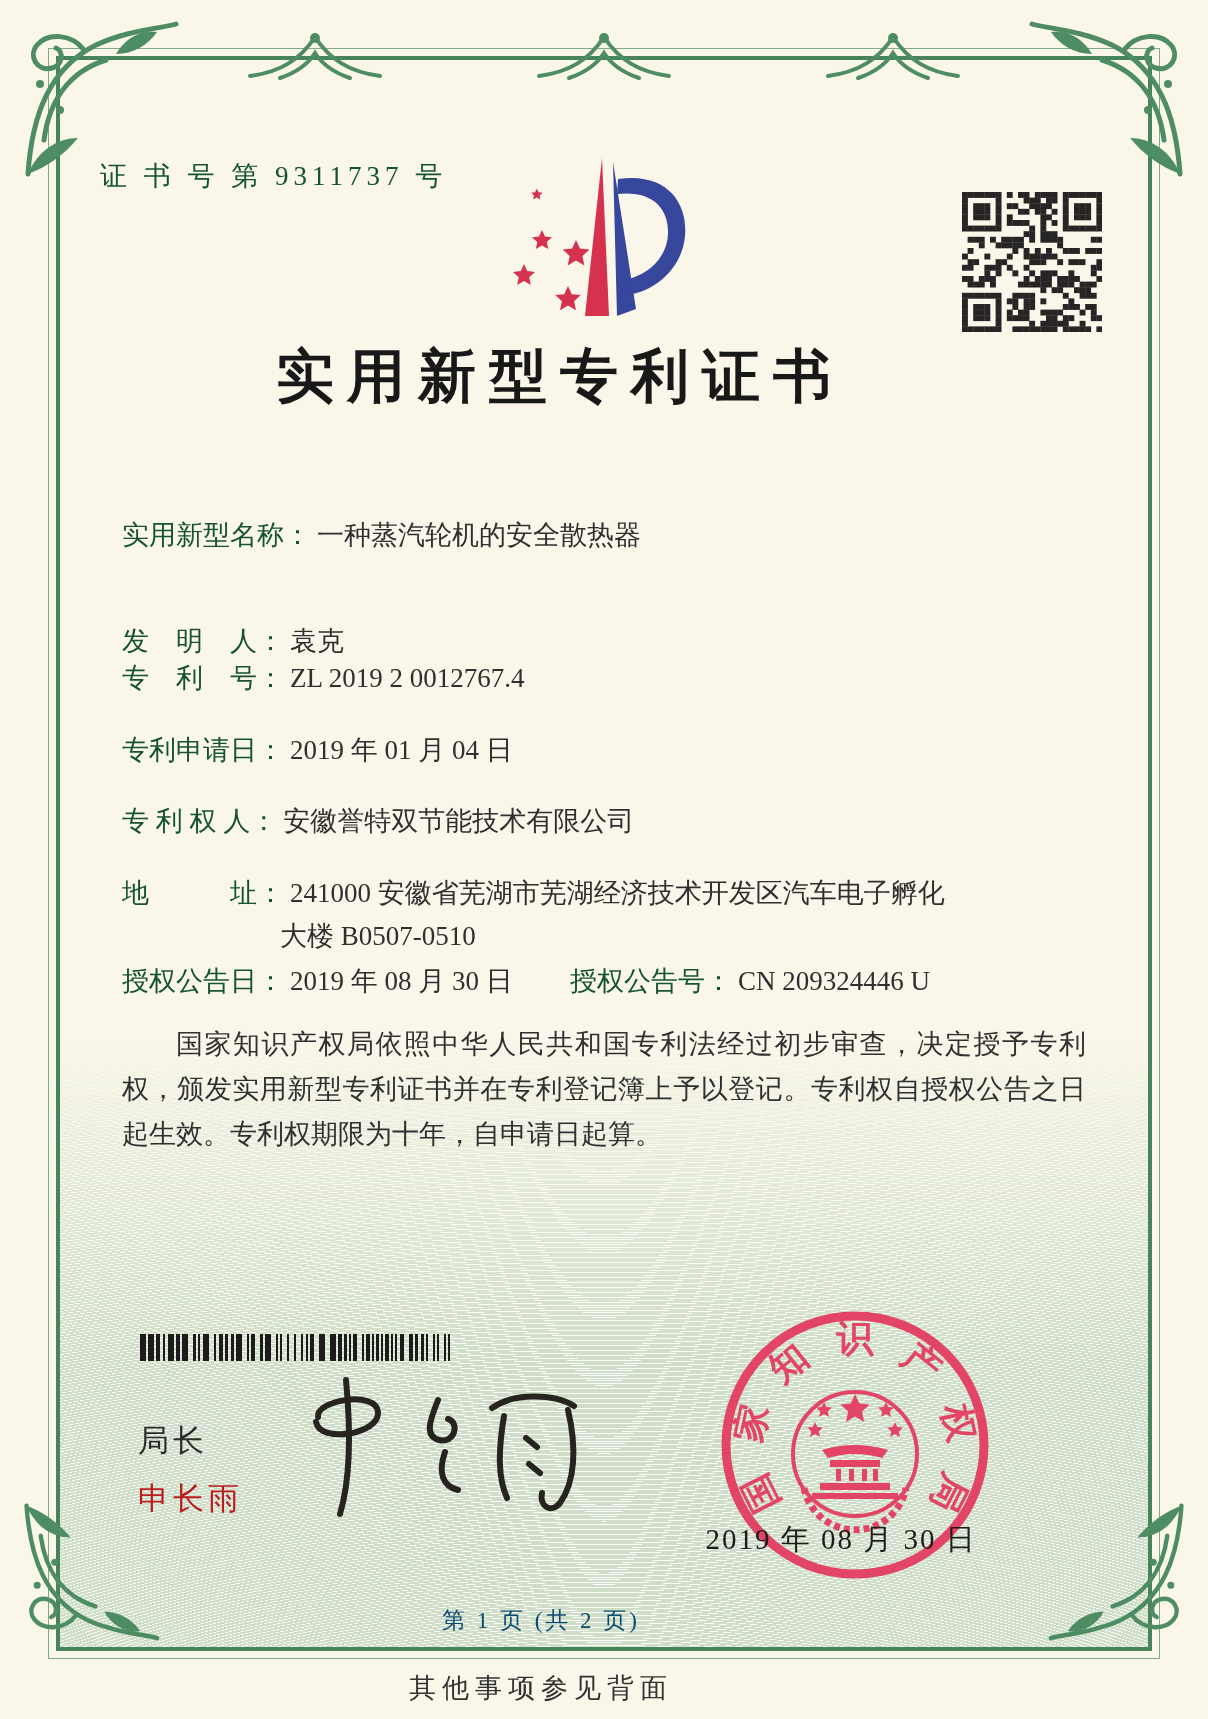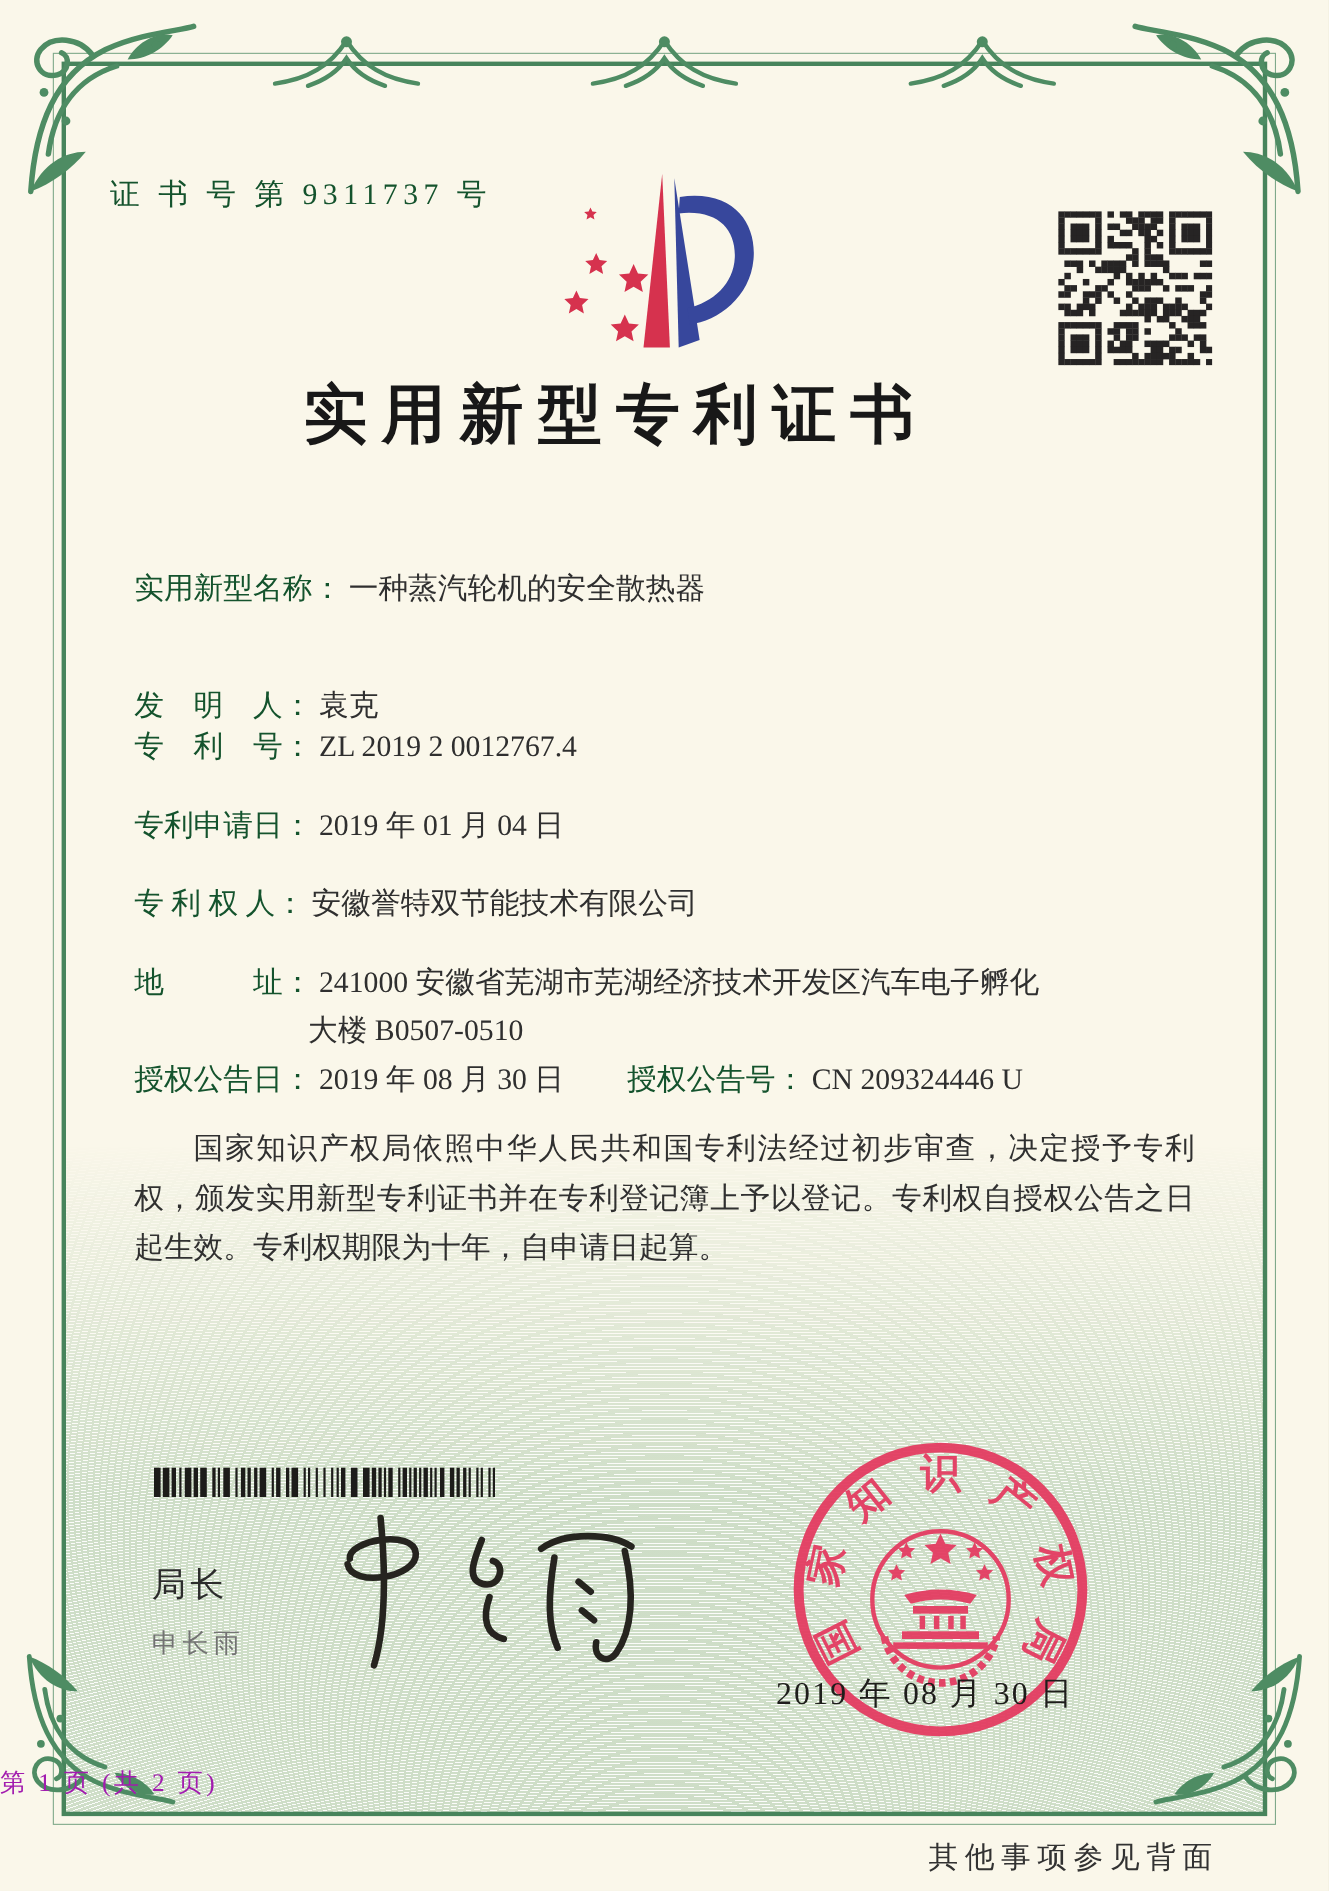--- a/index.html
+++ b/index.html
@@ -41,32 +41,32 @@
 
   
   .body-text{position:absolute;left:122px;width:964px;top:1022px;font-size:27px;line-height:1.66;
     color:#303030;text-align:justify;z-index:3;}
   .body-text p{margin:0;text-indent:2em;}
 
   
   .barcode{position:absolute;left:140px;top:1334px;z-index:3;}
   .barcode rect{fill:#1d1c1a;}
   .signer-title{position:absolute;left:138px;top:1420px;font-size:31px;color:#2c2c2c;z-index:3;letter-spacing:4px;}
-  .signer-name{position:absolute;left:138px;top:1478px;font-size:24px;color:#737373;z-index:3;letter-spacing:4px;}
+  .signer-name{position:absolute;left:138px;top:1478px;font-size:31px;color:#b91c1c;z-index:3;letter-spacing:4px;}
   .signature{position:absolute;left:288px;top:1362px;z-index:4;}
   .signature path{stroke:#26241f;stroke-width:6;fill:none;stroke-linecap:round;stroke-linejoin:round;}
 
   .seal{position:absolute;left:712px;top:1302px;z-index:3;opacity:.93;}
   .seal text{font-size:37px;font-weight:bold;fill:#e4395f;text-anchor:middle;dominant-baseline:middle;
     font-family:"Liberation Serif","DejaVu Serif",serif;}
   .seal-date{position:absolute;left:676px;top:1520px;width:330px;text-align:center;font-size:29px;color:#1e1d1b;
     letter-spacing:2px;z-index:5;}
 
-  .page-info{position:absolute;left:0;width:1082px;top:1605px;text-align:left;font-size:23px;color:#a21caf;z-index:3;letter-spacing:3px;}
-  .back-note{position:absolute;left:0;width:1082px;top:1670px;text-align:right;font-size:27px;color:#323232;z-index:3;letter-spacing:6px;padding-left:26px;}
+  .page-info{position:absolute;left:0;width:1082px;top:1605px;text-align:center;font-size:23px;color:#0c4a6e;z-index:3;letter-spacing:3px;}
+  .back-note{position:absolute;left:0;width:1082px;top:1670px;text-align:center;font-size:27px;color:#323232;z-index:3;letter-spacing:6px;}
 </style>
 </head>
 <body>
 
 <div id="page">
 
   <div class="wave-zone"></div>
 
   <div class="frame-outer"></div>
   <div class="frame-inner"></div>

